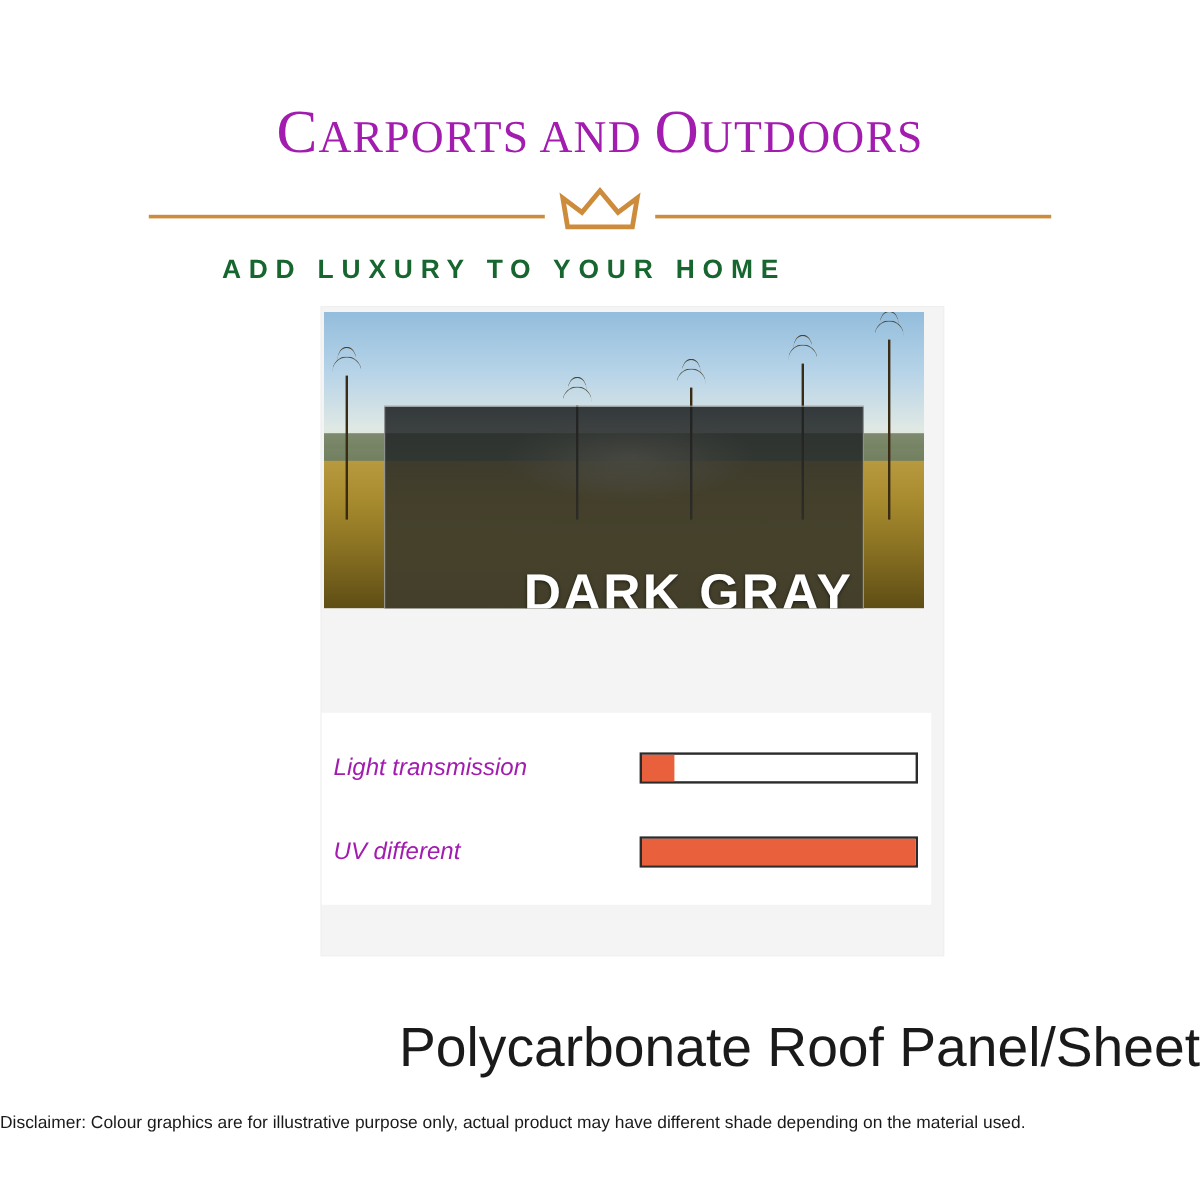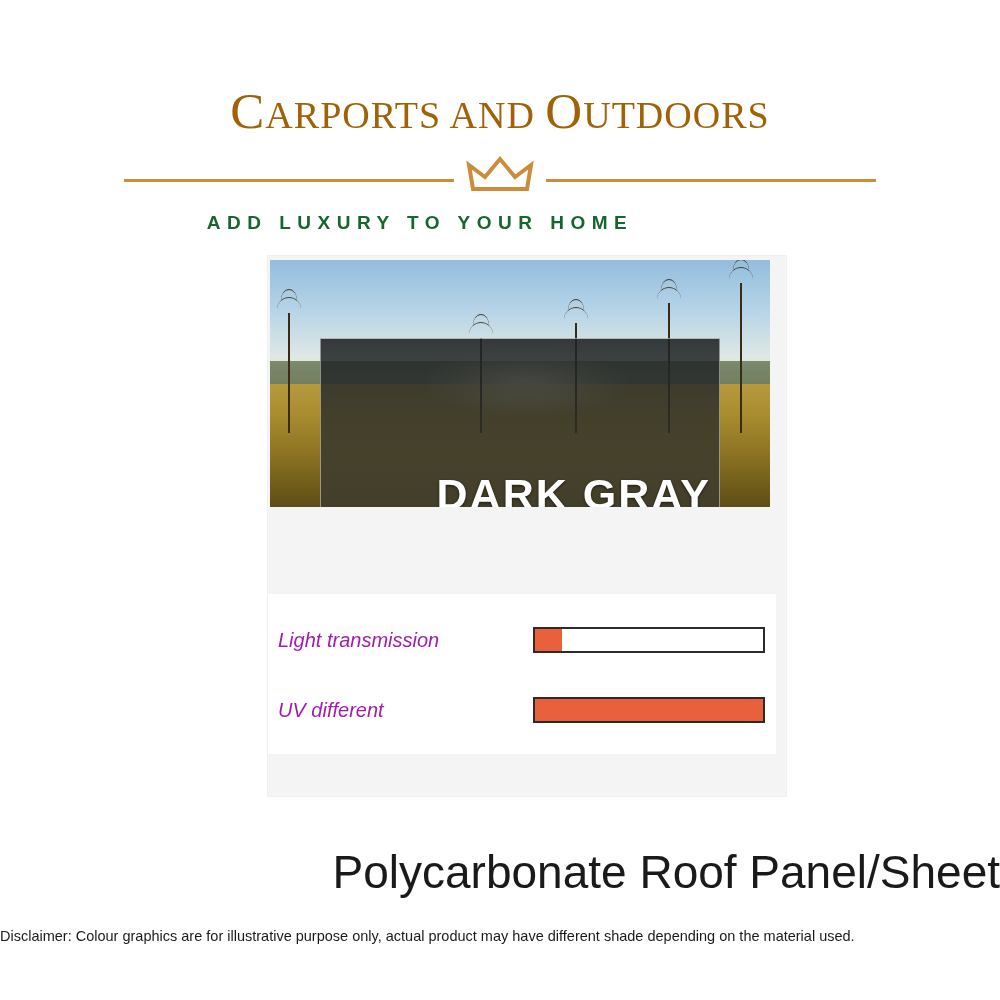--- a/index.html
+++ b/index.html
@@ -22,21 +22,21 @@
   
   .brand {
     position: absolute;
     top: 86px;
     left: 0;
     width: 1000px;
     text-align: center;
   }
   .brand-title {
     font-family: "Liberation Serif", serif;
-    color: #a16207;
+    color: #a21caf;
     font-size: 51px;
     letter-spacing: 1px;
     line-height: 1;
     white-space: nowrap;
   }
   .brand-title .small-caps {
     font-size: 38px;
   }
 
   .rule-row {
@@ -65,21 +65,21 @@
 
   .tagline {
     position: absolute;
     top: 212px;
     left: 0;
     width: 840px;
     text-align: center;
     color: #18662f;
     font-family: "Liberation Sans", sans-serif;
     font-weight: bold;
-    font-size: 19px;
+    font-size: 22px;
     letter-spacing: 6.5px;
   }
 
   
   .card {
     position: absolute;
     left: 268px;
     top: 256px;
     width: 518px;
     height: 540px;

